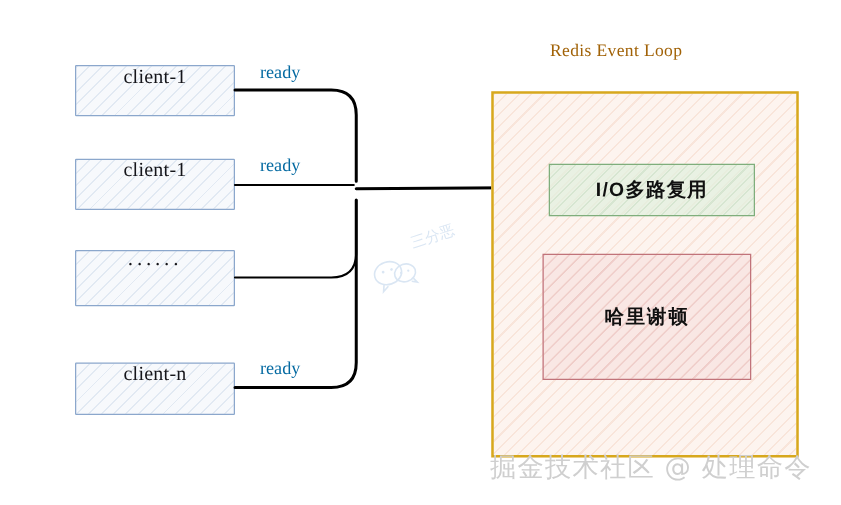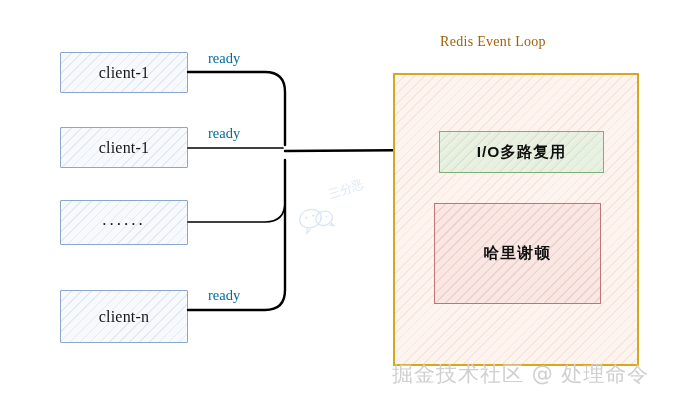--- a/index.html
+++ b/index.html
@@ -23,21 +23,20 @@
     border: 1.6px solid #8ba7cc;
     background-color: #f7f9fc;
     background-image: repeating-linear-gradient(
         135deg,
         rgba(140,170,205,0.20) 0px,
         rgba(140,170,205,0.20) 1px,
         rgba(255,255,255,0) 1px,
         rgba(255,255,255,0) 7px);
     border-radius: 1px;
     display: flex;
-    align-items: center;
     justify-content: center;
   }
   .client-box .label {
     font-size: 16px;
     color: #15151a;
     letter-spacing: 0.2px;
     font-family: "Liberation Serif", "DejaVu Serif", serif;
   }
   .client-box .dots {
     font-size: 17px;
@@ -196,21 +195,21 @@
   </div>
 
   <div class="client-box" style="left:60px; top:127px; width:128px; height:41px;">
     <span class="label">client-1</span>
   </div>
 
   <div class="client-box" style="left:60px; top:200px; width:128px; height:45px;">
     <span class="dots">......</span>
   </div>
 
-  <div class="client-box" style="left:60px; top:290px; width:128px; height:53px;">
+  <div class="client-box" style="left:60px; top:290px; width:128px; height:42px;">
     <span class="label">client-n</span>
   </div>
 
   <svg id="connectors" viewBox="0 0 673 404">
     <defs>
       <marker id="arrowhead" markerWidth="11" markerHeight="9" refX="10" refY="4.5" orient="auto">
         <path d="M0,0 L11,4.5 L0,9 L3,4.5 Z" fill="#000000"></path>
       </marker>
     </defs>
 

